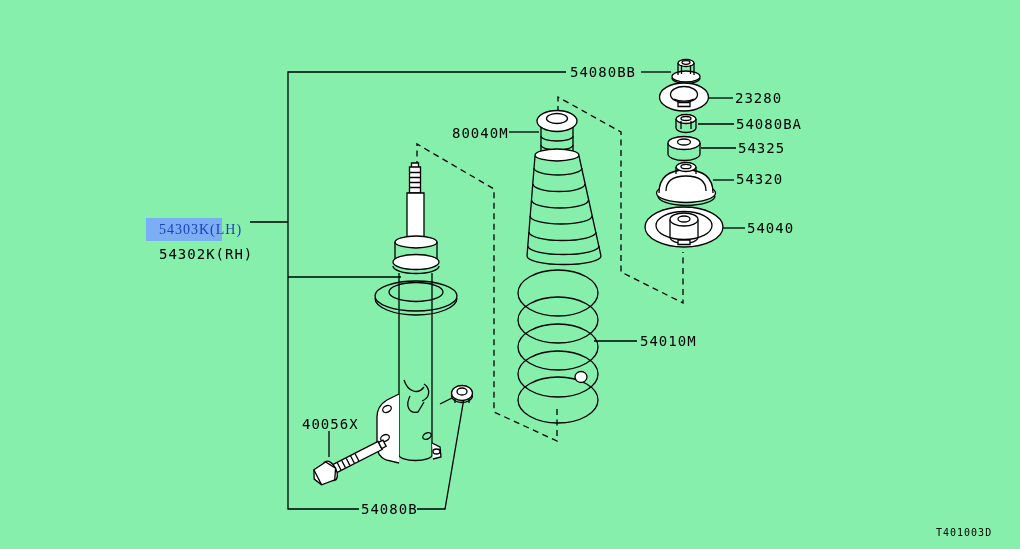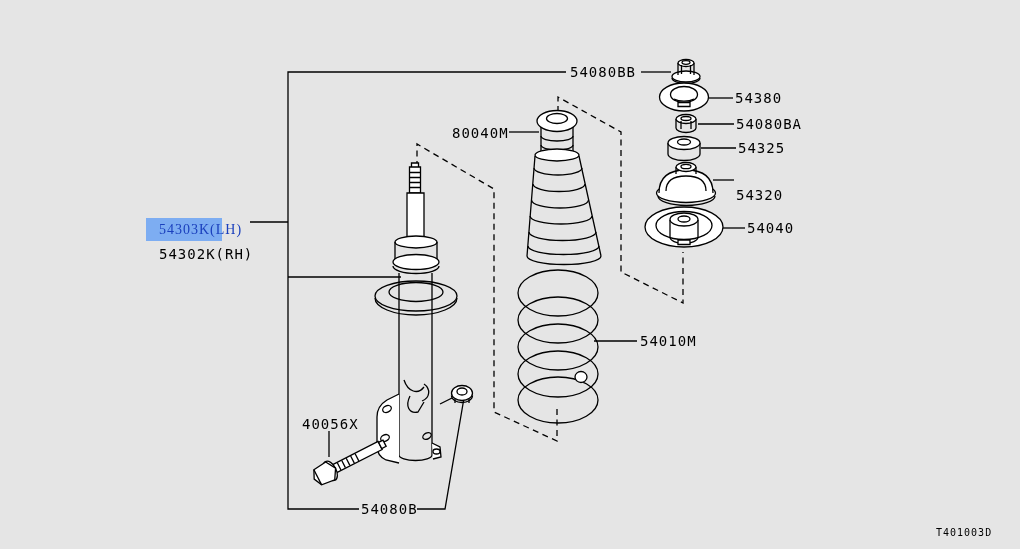--- a/index.html
+++ b/index.html
@@ -10,21 +10,21 @@
   #labels .label{position:absolute;z-index:3;font-size:14px;line-height:15px;
                  letter-spacing:1px;color:#000;white-space:pre;cursor:pointer;}
   #labels .label.selected{color:var(--hl-text,#1b40bd);}
   #code{position:absolute;left:936px;top:527px;z-index:3;font-size:10px;
         letter-spacing:1px;color:#000;white-space:pre;}
   svg *{vector-effect:non-scaling-stroke;}
 </style>
 </head>
 <body>
 
-<div id="stage" style="background: #e5e5e5;">
+<div id="stage" style="background: #86efac;">
 
   <svg id="art" width="1020" height="549" viewBox="0 0 1020 549" fill="none" stroke="#000" stroke-width="1.3">
 
     <g stroke-dasharray="6 4.5">
       <path d="M417 167 V144 L494 189 V412 L557 441 V406"></path>
       <path d="M558 112 V97 L621 132 V272 L683 303 V252"></path>
     </g>
 
     <g>
       <path d="M566 72 H288 V509 H359"></path>
@@ -157,24 +157,24 @@
       <ellipse cx="462" cy="393" rx="10.5" ry="7.5" fill="#fff"></ellipse>
       <path d="M451.5 395.5 a10.5 7 0 0 0 21 0"></path>
       <ellipse cx="462" cy="391.5" rx="5" ry="3.5"></ellipse>
       <path d="M455 399 v4 M469 399 v4"></path>
     </g>
   </svg>
 
   <div id="hl" style="left: 146px; top: 218px; width: 76px; height: 23px; background: rgb(125, 173, 242);"></div>
   <div id="labels">
       <div class="label" style="left: 570px; top: 65px;">54080BB</div>
-      <div class="label" style="left: 735px; top: 91px;">54380</div>
+      <div class="label" style="left: 735px; top: 91px;">23280</div>
       <div class="label" style="left: 736px; top: 117px;">54080BA</div>
       <div class="label" style="left: 738px; top: 141px;">54325</div>
-      <div class="label" style="left: 736px; top: 188px; text-align: center;">54320</div>
+      <div class="label" style="left: 736px; top: 172px; text-align: center;">54320</div>
       <div class="label" style="left: 747px; top: 221px;">54040</div>
       <div class="label" style="left: 452px; top: 126px;">80040M</div>
       <div class="label" style="left: 640px; top: 334px;">54010M</div>
       <div class="label" style="left: 302px; top: 417px; text-align: right;">40056X</div>
       <div class="label" style="left: 361px; top: 502px;">54080B</div>
       <div class="label" style="left: 159px; top: 207px; margin-top: 40px;">54302K(RH)</div>
       <div class="label selected" style="left: 159px; top: 222px; font-family: Liberation Serif, serif;">54303K(LH)</div>
     </div>
   <div id="code">T401003D</div>
 </div>

